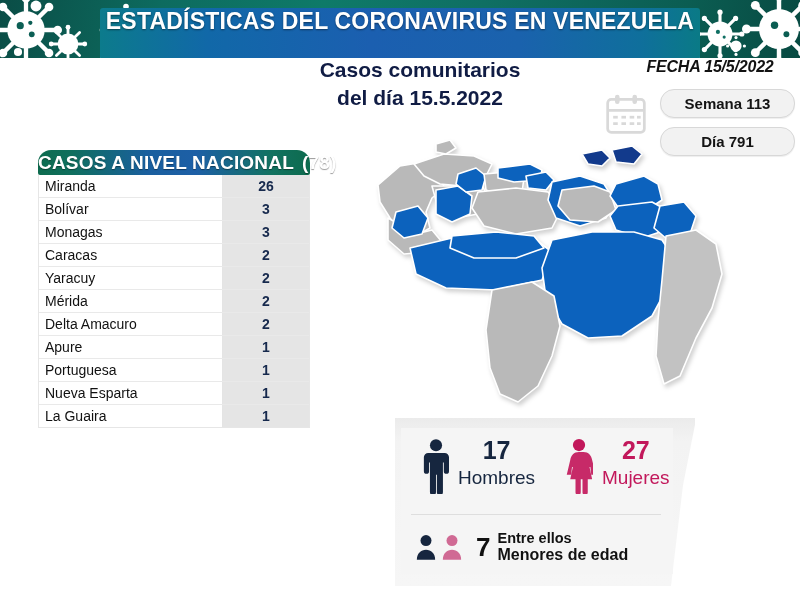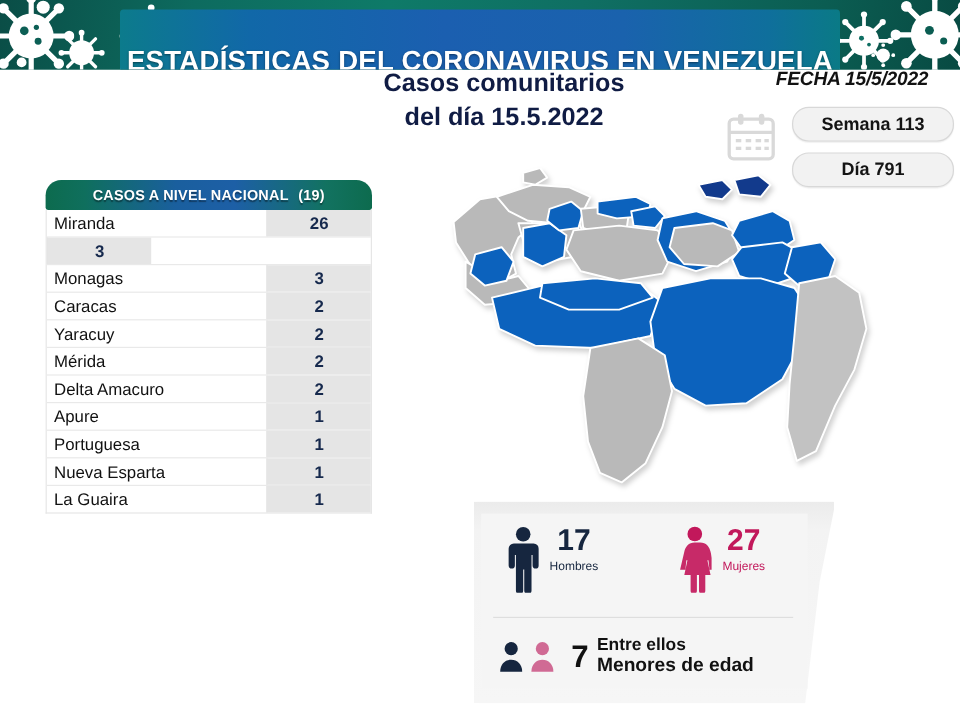--- a/index.html
+++ b/index.html
@@ -31,21 +31,21 @@
       linear-gradient(100deg, #0a4d46 0%, #0d6b5f 20%, #0e7a68 40%, #0f6f63 60%, #0b5d52 85%, #084a42 100%);
   }
   .banner-inner {
     position: absolute;
     left: 100px; top: 8px;
     width: 600px; height: 56px;
     border-radius: 3px;
     background: linear-gradient(90deg, #0c7b8c 0%, #1168a8 18%, #1b5fb0 45%, #1a62ad 70%, #0f6f9c 90%, #0a7a86 100%);
     box-shadow: inset 0 -5px 0 rgba(120,195,225,0.45);
     display: flex;
-    align-items: flex-end;
+    align-items: flex-start;
     justify-content: center;
   }
   .banner-title {
     color: #ffffff;
     font-size: 23px;
     font-weight: bold;
     letter-spacing: 0.2px;
     white-space: nowrap;
     text-shadow: 0 1px 2px rgba(0,0,0,0.45);
     font-family: "Liberation Sans", sans-serif;
@@ -108,23 +108,23 @@
     position: absolute;
     left: 38px; top: 150px;
     width: 272px;
   }
   .table-head {
     height: 25px;
     border-radius: 13px 13px 2px 2px;
     background: linear-gradient(90deg, #0d6b4e 0%, #0f6f5d 12%, #1a5f9e 40%, #1d5fa6 58%, #127260 86%, #0d6b4e 100%);
     display: flex;
     align-items: center;
-    justify-content: center;
+    justify-content: flex-start;
     color: #ffffff;
-    font-size: 12px;
+    font-size: 19px;
     font-weight: bold;
     letter-spacing: 0.2px;
     text-shadow: 0 1px 1px rgba(0,0,0,0.4);
     white-space: nowrap;
   }
   .table-head .count { margin-left: 8px; }
   .table-body {
     background: #ffffff;
     border-left: 1px solid #e6e6e6;
     border-right: 1px solid #e6e6e6;
@@ -197,21 +197,21 @@
   .g-men { left: 22px; top: 2px; }
   .g-women { left: 164px; top: 2px; }
   .g-text { margin-left: 9px; }
   .g-num {
     font-size: 25px;
     font-weight: bold;
     line-height: 1;
     text-align: center;
   }
   .g-label {
-    font-size: 10px;
+    font-size: 19px;
     margin-top: 4px;
     text-align: right;
   }
   .men-color { color: #16263f; }
   .women-color { color: #c2185b; }
   .divider {
     position: absolute;
     left: 10px; top: 86px;
     width: 250px;
     height: 1px;
@@ -441,28 +441,29 @@
 <div class="pill pill-week">
   <span>Semana 113</span>
 </div>
 <div class="pill pill-day">
   <span>Día 791</span>
 </div>
 
 <div class="table-wrap">
   <div class="table-head">
     <span>CASOS A NIVEL NACIONAL</span>
-    <span class="count">(19)</span>
+    <span class="count">(78)</span>
   </div>
   <div class="table-body" id="table-body">
       <div class="trow">
         <div class="tname">Miranda</div>
         <div class="tval">26</div>
       </div>
       <div class="trow">
+        <div class="tname">Bolívar</div>
         <div class="tval">3</div>
       </div>
       <div class="trow">
         <div class="tname">Monagas</div>
         <div class="tval">3</div>
       </div>
       <div class="trow">
         <div class="tname">Caracas</div>
         <div class="tval">2</div>
       </div>

